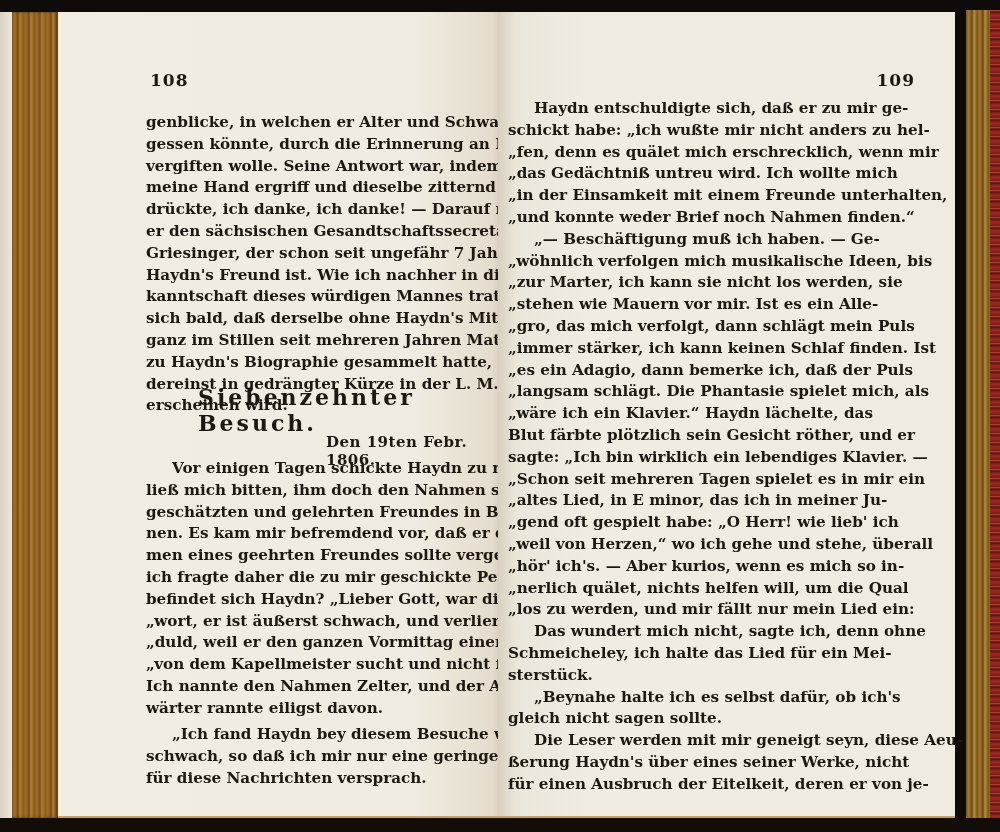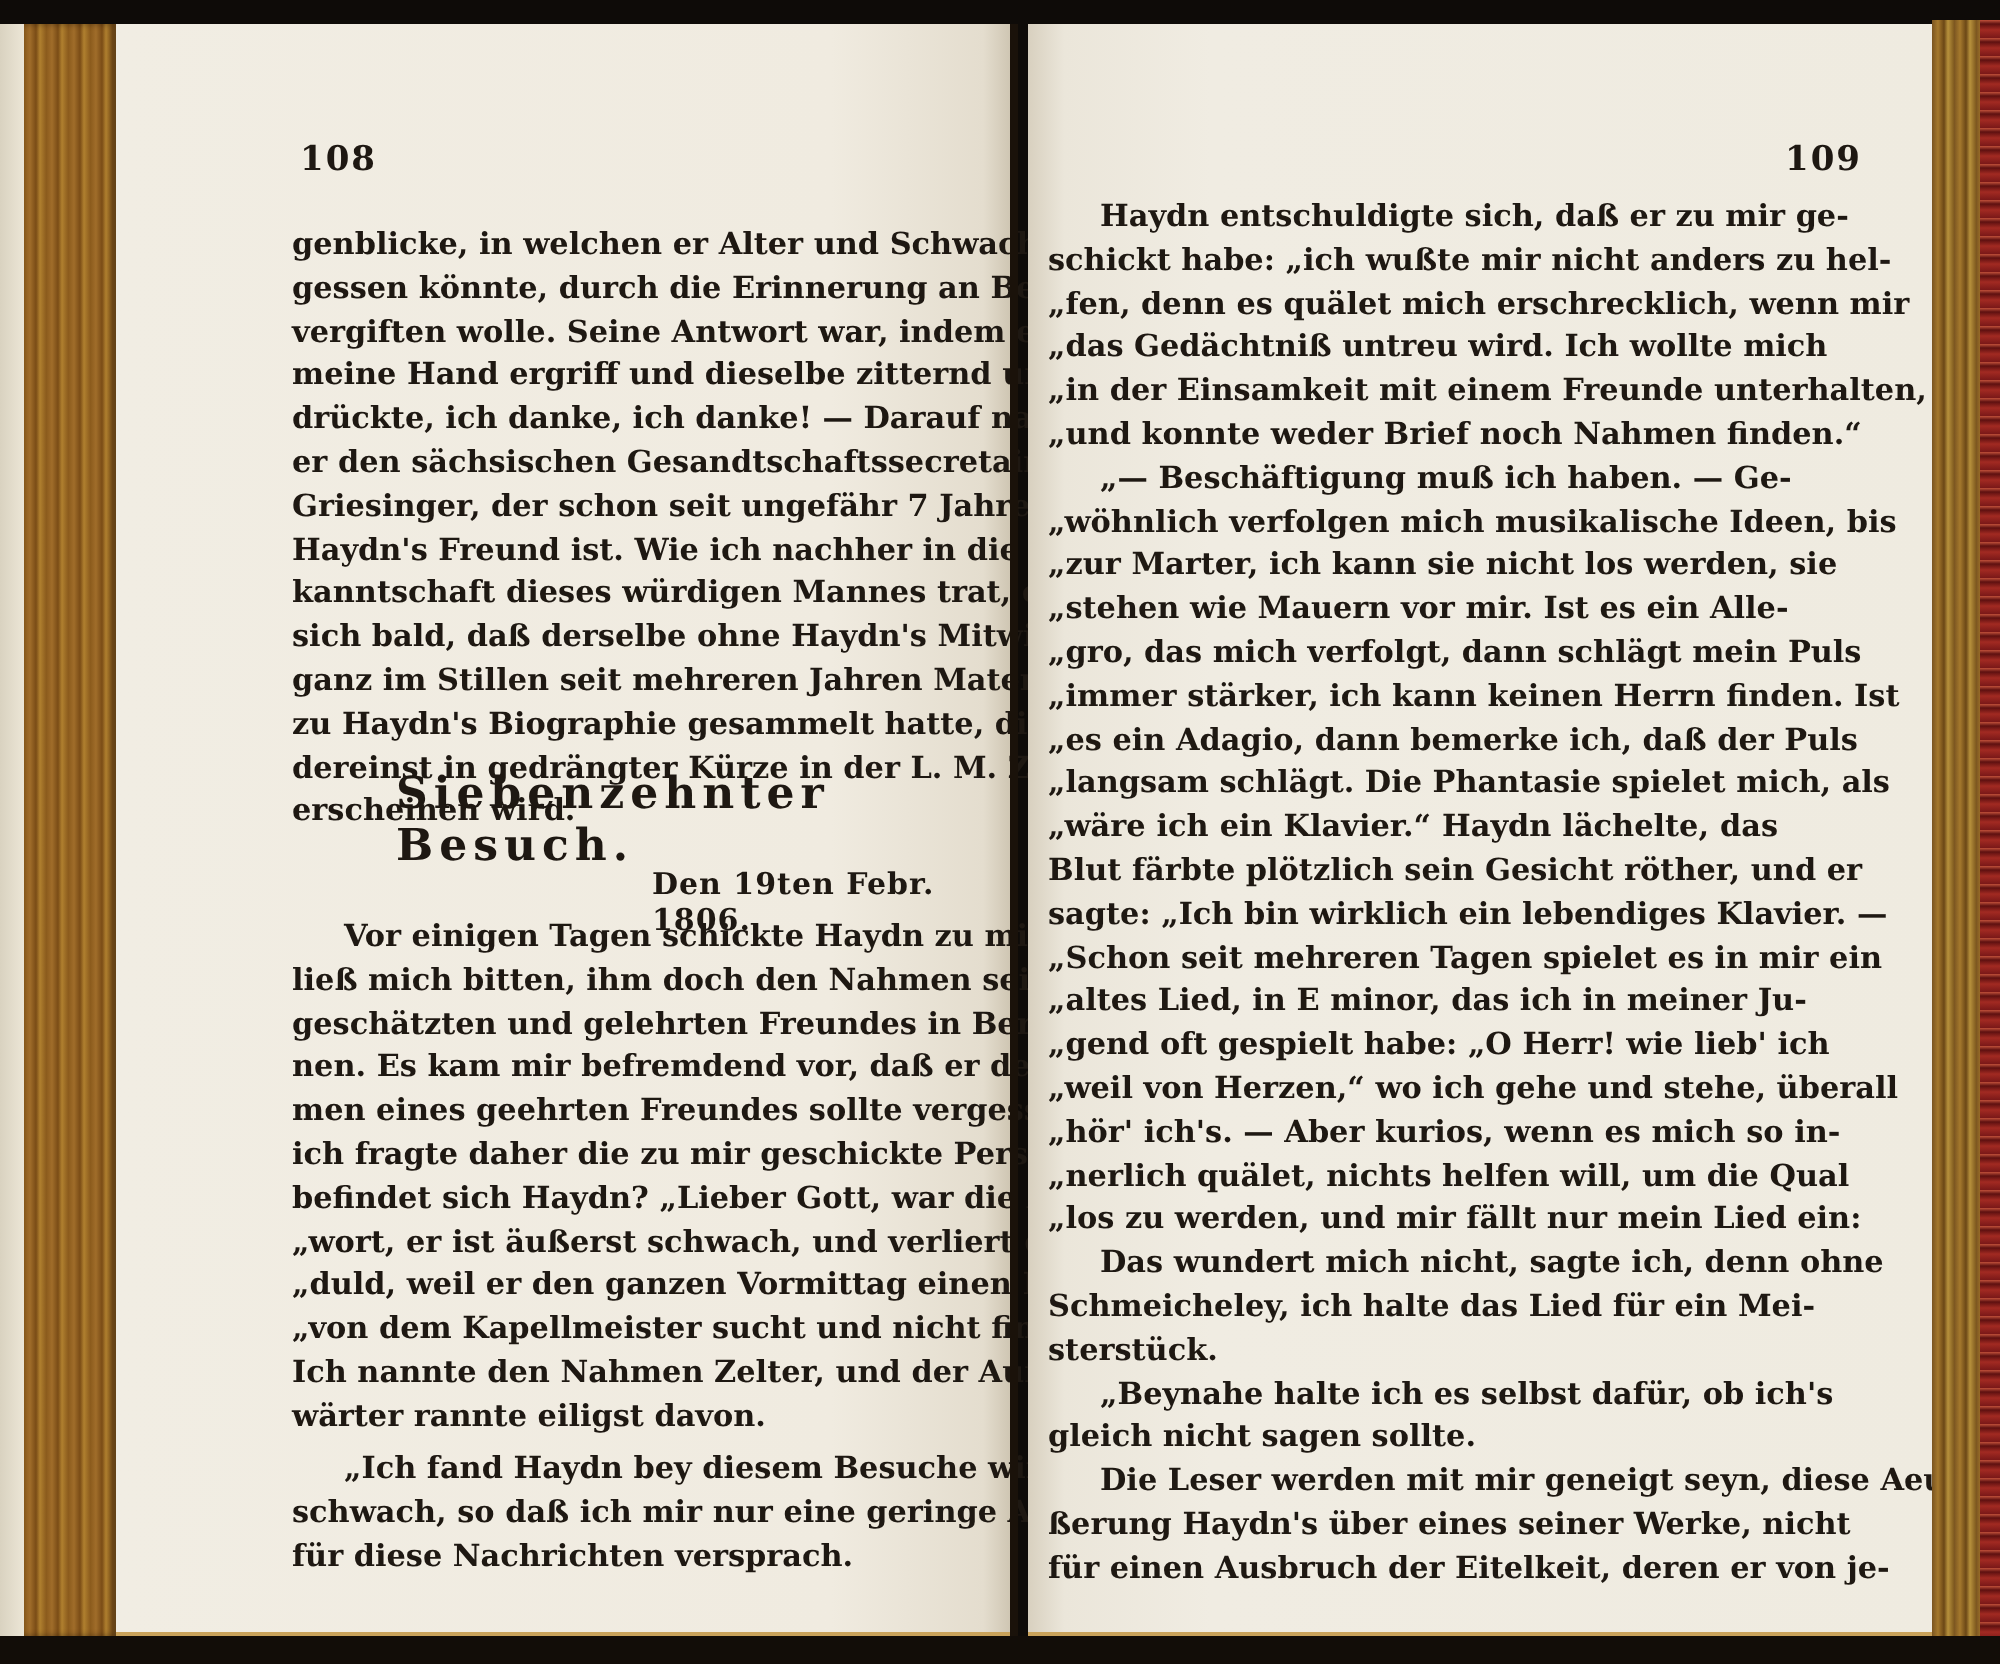--- a/index.html
+++ b/index.html
@@ -29,21 +29,21 @@
   .page {
     position: absolute; top: 12px; height: 806px;
     background: #efebe0;
     box-sizing: border-box;
     color: #1e1812;
   }
   .page-left { left: 58px; width: 447px;
     background: linear-gradient(90deg, #f1ede3 0%, #f0ebe0 80%, #e4ddce 97%, #cfc6b3 100%);
     border-bottom: 2px solid #c9a25a;
   }
-  .page-right { left: 514px; width: 457px;
+  .page-right { left: 498px; width: 457px;
     background: linear-gradient(90deg, #d8d0bf 0%, #ebe6da 4%, #f0ece2 20%, #efebe0 100%);
     border-bottom: 2px solid #c9a25a;
   }
   .gutter {
     position: absolute; left: 505px; top: 12px; width: 4px; height: 806px;
     background: #1a120a;
   }
   .bottom-bar { position: absolute; left: 0; top: 818px; width: 1000px; height: 14px; background: #120d08; }
   .pagenum {
     position: absolute; top: 58px; font-size: 17px; letter-spacing: 1px; font-weight: bold;
@@ -124,21 +124,21 @@
       <span class="line">schickt habe: „ich wußte mir nicht anders zu hel-</span>
       <span class="line">„fen, denn es quälet mich erschrecklich, wenn mir</span>
       <span class="line">„das Gedächtniß untreu wird.  Ich wollte mich</span>
       <span class="line">„in der Einsamkeit mit einem Freunde unterhalten,</span>
       <span class="line last">„und konnte weder Brief noch Nahmen finden.“</span>
       <span class="line indent">„— Beschäftigung muß ich haben. — Ge-</span>
       <span class="line">„wöhnlich verfolgen mich musikalische Ideen, bis</span>
       <span class="line">„zur Marter, ich kann sie nicht los werden, sie</span>
       <span class="line">„stehen wie Mauern vor mir.  Ist es ein Alle-</span>
       <span class="line">„gro, das mich verfolgt, dann schlägt mein Puls</span>
-      <span class="line">„immer stärker, ich kann keinen Herrn finden. Ist</span>
+      <span class="line">„immer stärker, ich kann keinen Schlaf finden. Ist</span>
       <span class="line">„es ein Adagio, dann bemerke ich, daß der Puls</span>
       <span class="line last">„langsam schlägt.  Die Phantasie spielet mich, als</span>
       <span class="line">„wäre ich ein Klavier.“  Haydn lächelte, das</span>
       <span class="line">Blut färbte plötzlich sein Gesicht röther, und er</span>
       <span class="line">sagte: „Ich bin wirklich ein lebendiges Klavier. —</span>
       <span class="line">„Schon seit mehreren Tagen spielet es in mir ein</span>
       <span class="line">„altes Lied, in E minor, das ich in meiner Ju-</span>
       <span class="line">„gend oft gespielt habe: „O Herr! wie lieb' ich</span>
       <span class="line">„weil von Herzen,“ wo ich gehe und stehe, überall</span>
       <span class="line">„hör' ich's. — Aber kurios, wenn es mich so in-</span>

